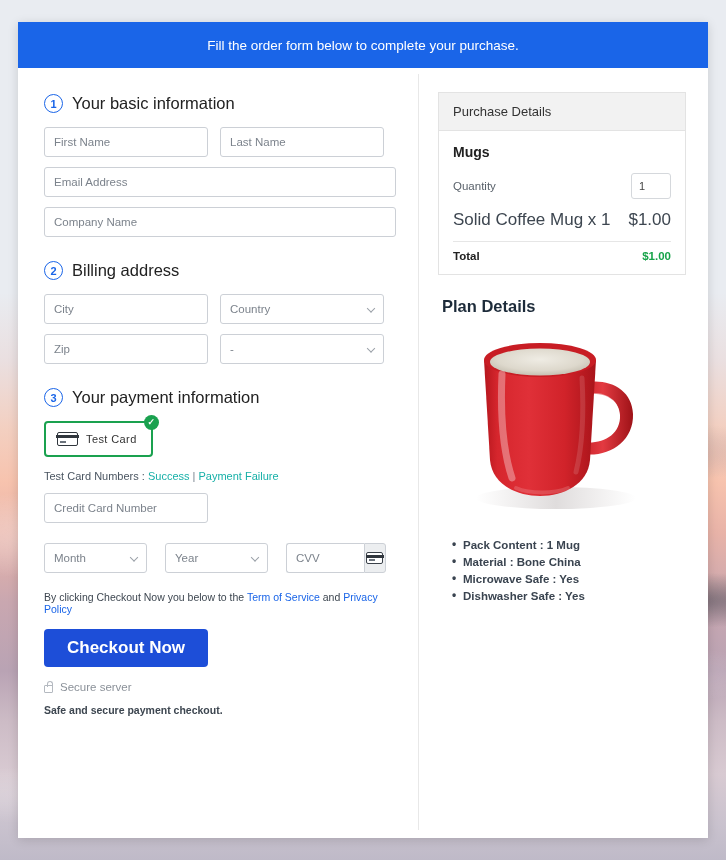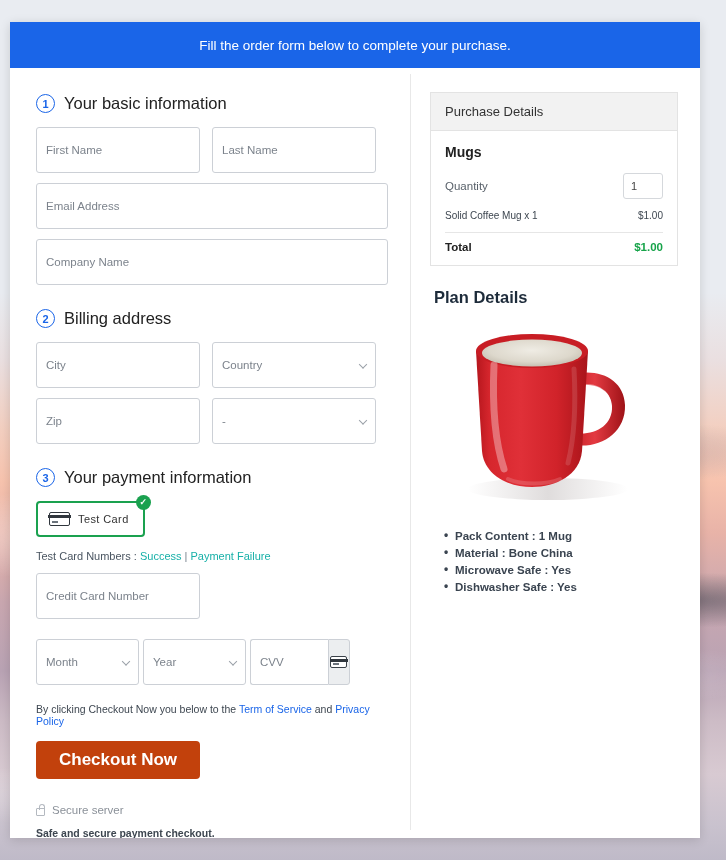--- a/index.html
+++ b/index.html
@@ -34,21 +34,21 @@
     background:
       radial-gradient(ellipse 60% 14% at 18% 30%, rgba(255,255,255,.45), rgba(255,255,255,0) 70%),
       radial-gradient(ellipse 45% 10% at 80% 12%, rgba(120,110,130,.35), rgba(255,255,255,0) 70%),
       radial-gradient(ellipse 70% 12% at 60% 60%, rgba(255,255,255,.4), rgba(255,255,255,0) 70%),
       radial-gradient(ellipse 40% 8% at 92% 44%, rgba(40,50,60,.5), rgba(255,255,255,0) 75%),
       radial-gradient(ellipse 80% 10% at 30% 86%, rgba(255,255,255,.35), rgba(255,255,255,0) 70%);
   }
 
   #checkout-card {
     position: absolute;
-    left: 10px; top: 22px;
+    left: 18px; top: 22px;
     width: 690px; height: 816px;
     background: #fff;
     box-shadow: 0 2px 10px rgba(0,0,0,.14);
     overflow: hidden;
   }
 
   #banner {
     height: 46px;
     background: #1a65e8;
     color: #fff;
@@ -67,21 +67,21 @@
   }
   .step-num {
     width: 19px; height: 19px; border-radius: 50%;
     border: 1.4px solid #1a65e8; color: #1a65e8;
     font-size: 11px; font-weight: 700;
     display: flex; align-items: center; justify-content: center;
   }
   .section-title { font-size: 16.5px; color: #222; }
 
   .field {
-    height: 46px; width: 100%;
+    height: 30px; width: 100%;
     border: 1px solid #ccd0d6; border-radius: 3px;
     background: #fff;
     font-size: 11.5px; color: #7c838c;
     font-family: "Liberation Sans", sans-serif;
     padding: 0 9px;
     outline: none;
   }
   .field::placeholder { color: #7c838c; opacity: 1; }
   .row { display: flex; gap: 12px; margin-bottom: 10px; }
   .row > * { flex: 1; }
@@ -130,26 +130,26 @@
 
   #test-numbers { font-size: 11px; color: #4a5561; margin-bottom: 11px; }
   .teal-link { color: #17b0a8; text-align: center; }
   .sep { color: #7a8490; }
 
   #terms-line { font-size: 10.5px; color: #3d4650; margin: 18px 0 14px; }
   .blue-link { color: #1a65e8; }
 
   #checkout-btn {
     width: 164px; height: 38px;
-    background: #c2410c; color: #fff;
+    background: #1d4ed8; color: #fff;
     border: none; border-radius: 4px;
     font-size: 17px; font-weight: 700;
     font-family: "Liberation Sans", sans-serif;
     cursor: pointer;
-    margin-bottom: 25px;
+    margin-bottom: 14px;
   }
   #secure-row { display: flex; align-items: center; gap: 7px; margin-bottom: 11px; }
   .lock-glyph {
     width: 9px; height: 8px; border: 1.3px solid #b4b9c0;
     border-radius: 1px; position: relative; margin-top: 3px;
   }
   .lock-glyph::before {
     content:""; position:absolute; left: 1.5px; top: -5px;
     width: 4px; height: 5px;
     border: 1.3px solid #b4b9c0; border-bottom: none;
@@ -166,21 +166,21 @@
   #purchase-body { padding: 13px 14px 12px; }
   #purchase-product { font-size: 14px; font-weight: 700; color: #222; margin-bottom: 13px; }
   #qty-row { display: flex; align-items: center; justify-content: space-between; margin-bottom: 11px; }
   #qty-label { font-size: 11.5px; color: #5a626b; }
   #qty-input {
     width: 40px; height: 26px;
     border: 1px solid #d5d8dc; border-radius: 3px;
     font-size: 11px; color: #444; padding: 0 7px;
     font-family: "Liberation Sans", sans-serif; outline: none;
   }
-  #line-item-row { display: flex; justify-content: space-between; font-size: 10px; color: #3d4650; padding-bottom: 11px; }
+  #line-item-row { display: flex; justify-content: space-between; font-size: 17px; color: #3d4650; padding-bottom: 11px; }
   #total-row {
     display: flex; justify-content: space-between;
     border-top: 1px solid #e6e6e6; padding-top: 8px;
     font-size: 11.5px; font-weight: 700; color: #222;
   }
   #total-amount { color: #17a34a; }
 
   #plan-title { font-size: 16.5px; color: #1d2b3a; font-weight: 700; margin: 22px 0 6px 4px; }
 
   #mug-wrap { position: relative; height: 205px; margin: 4px 0 10px; }
@@ -264,21 +264,21 @@
           <span>Test Card Numbers :</span>
           <span class="teal-link">Success</span>
           <span class="sep">|</span>
           <span class="teal-link">Payment Failure</span>
         </div>
 
         <div class="row">
           <input class="field w-half" placeholder="Credit Card Number" style="">
         </div>
 
-        <div class="row" style="gap:4px; margin-top:20px;">
+        <div class="row" style="gap:18px; margin-top:20px;">
           <div class="select-wrap" style="flex:0 0 103px;">
             <input class="field" readonly="" placeholder="Month" style="">
             <span class="chev"></span>
           </div>
           <div class="select-wrap" style="flex:0 0 103px;border-radius:8px;">
             <input class="field" readonly="" placeholder="Year" style="">
             <span class="chev"></span>
           </div>
           <div style="flex:0 0 100px; display:flex;">
             <input class="field" style="border-radius: 3px 0px 0px 3px; border-right: none;" placeholder="CVV">

